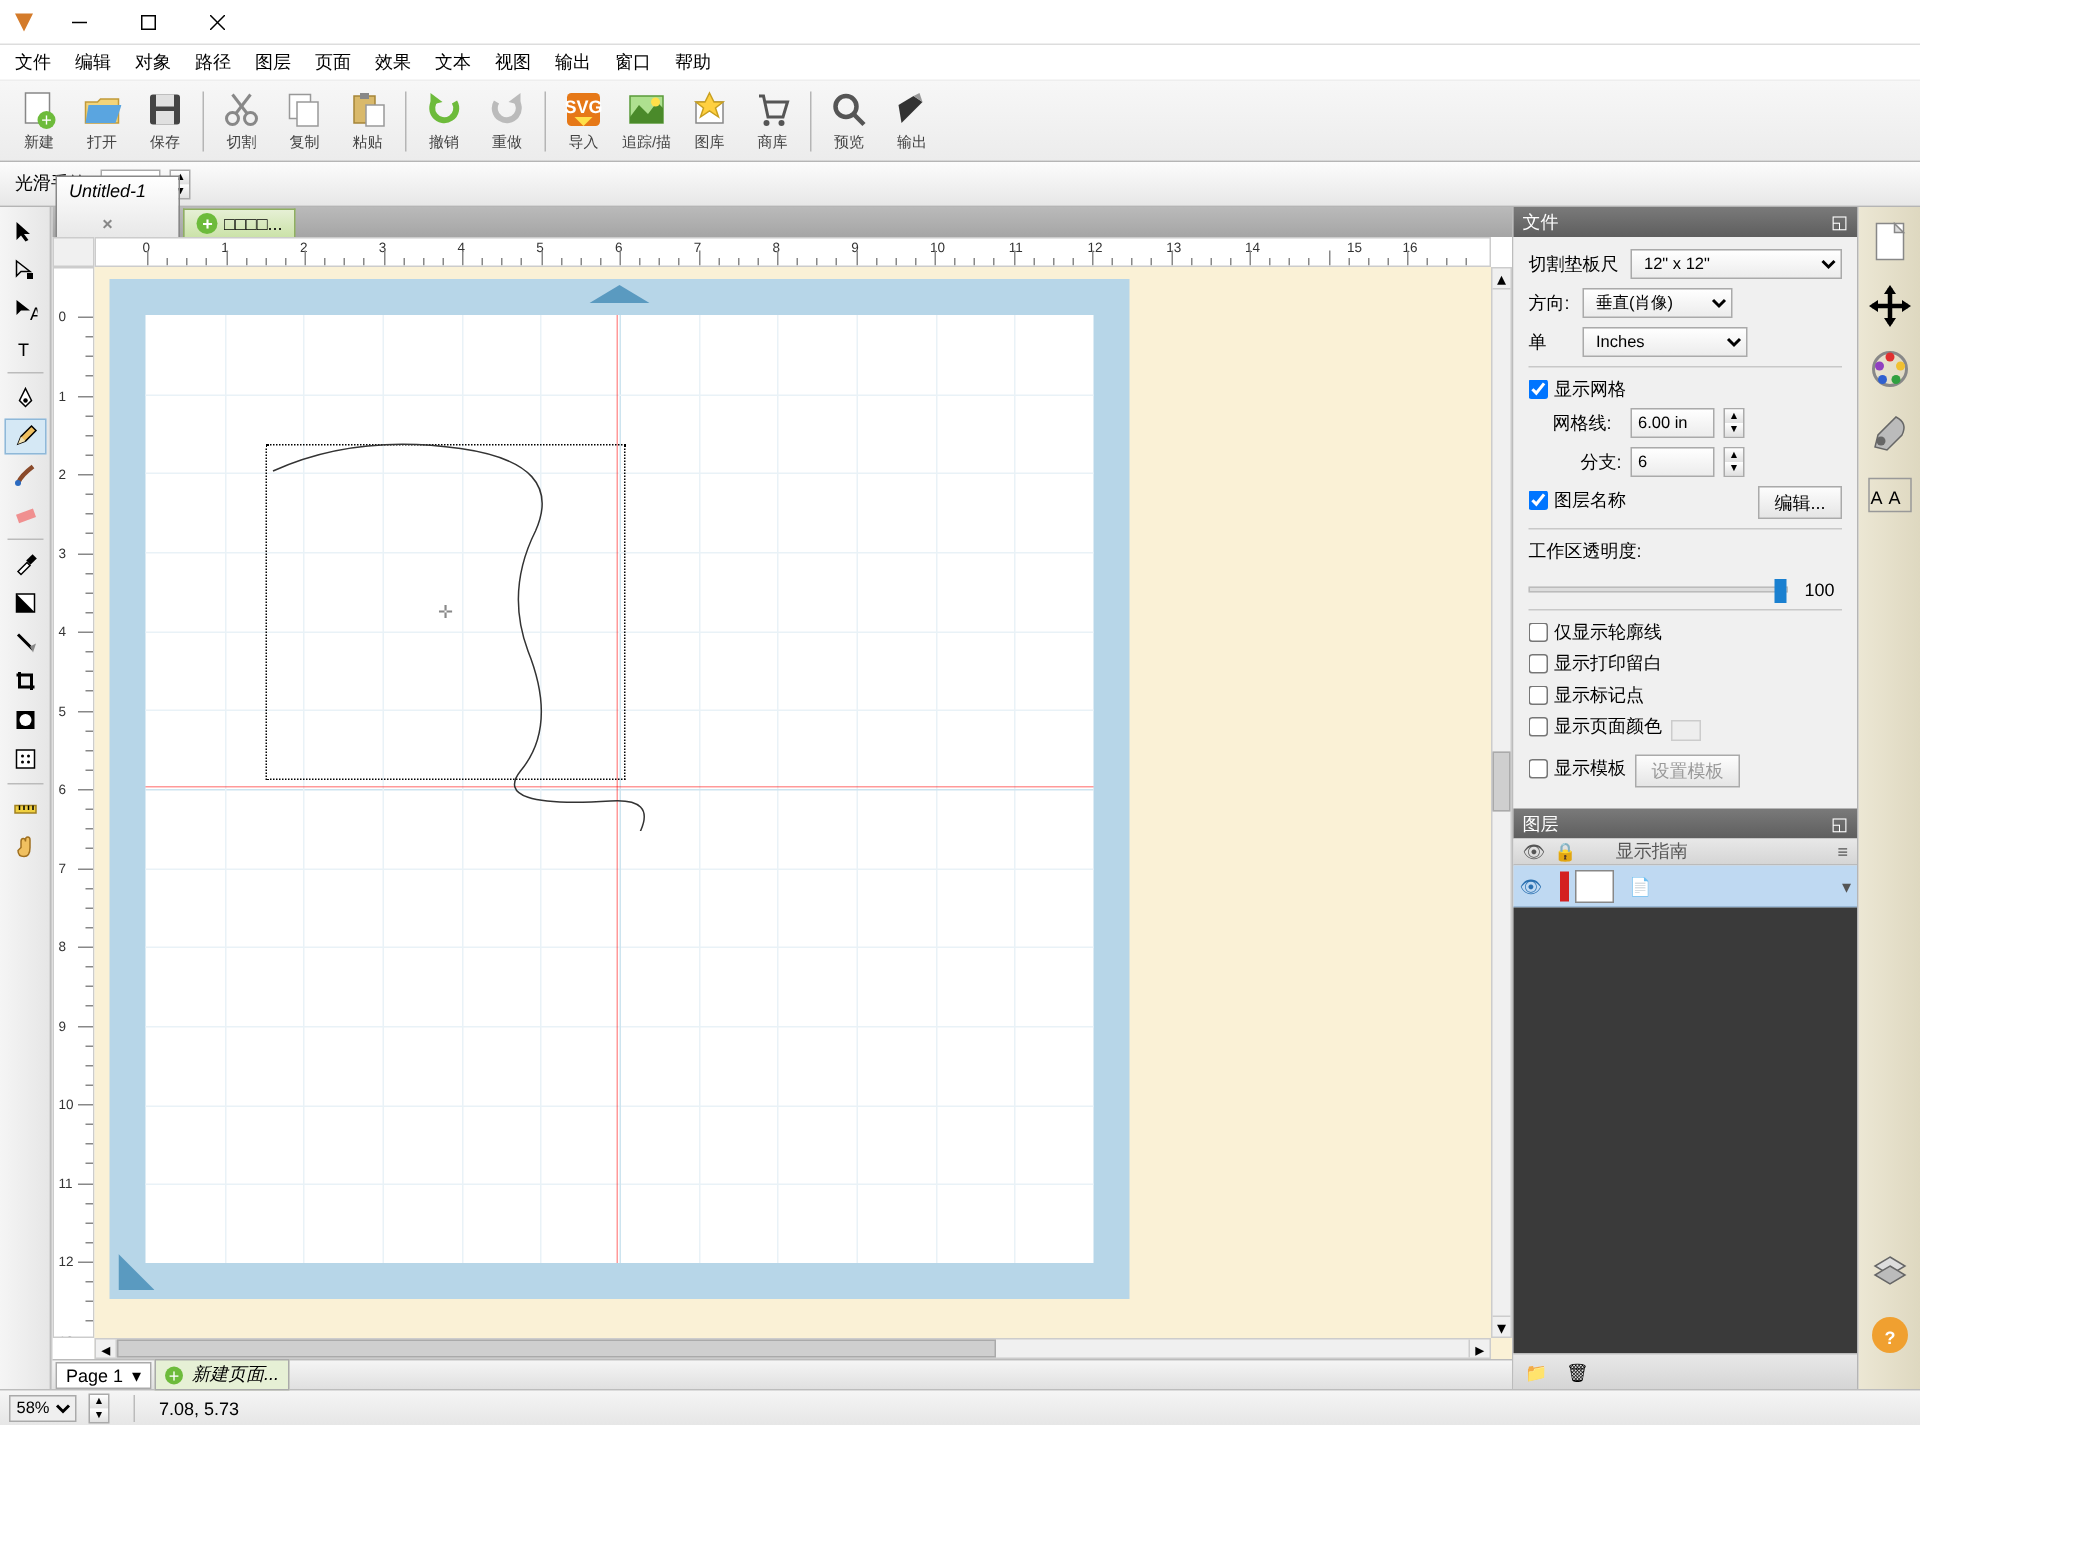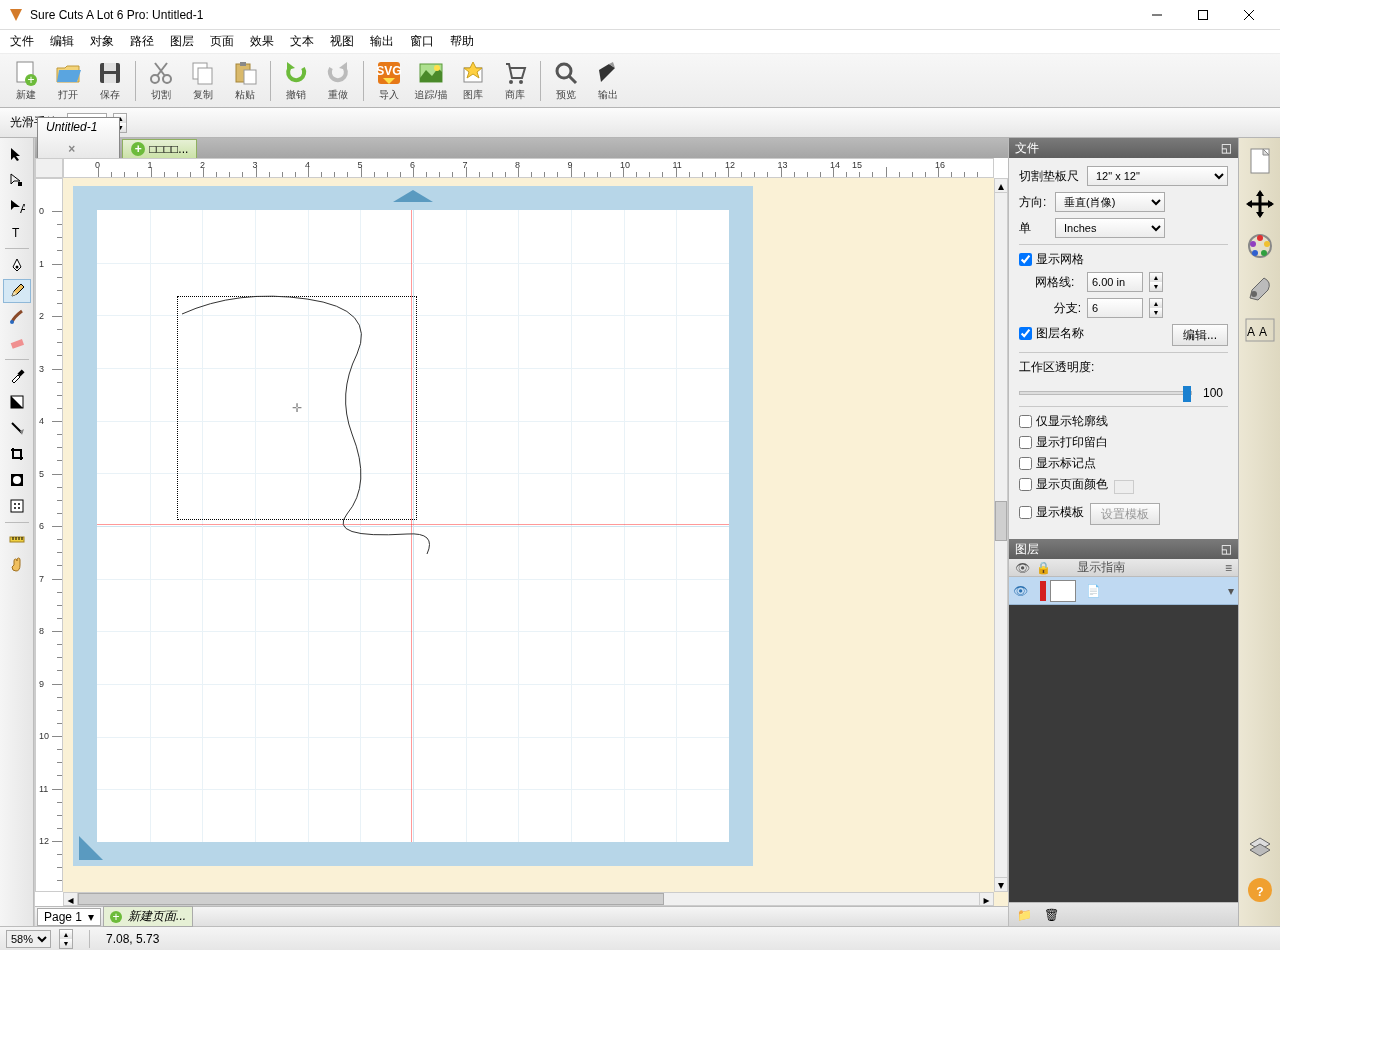--- a/index.html
+++ b/index.html
@@ -70,21 +70,20 @@
 .pgtab { background:#fff; border:1px solid #aaa; padding:1px 6px; font-size:11px; display:flex; align-items:center; gap:6px; margin-left:2px;}
 .red-guide { position:absolute; background:rgba(255,0,0,0.4);}
 </style>
 </head>
 <body>
 
 <div class="title-bar">
   <svg class="app-icon" viewBox="0 0 16 16">
       <path fill="#d47b2a" d="M2 2 L8 14 L14 2 Z"></path>
     </svg>
-  <span class="title">Sure Cuts A Lot 6 Pro: Untitled-1</span>
   <div class="win-btns">
     <div>
         <svg width="10" height="10">
           <line x1="0" y1="5" x2="10" y2="5" stroke="#000"></line>
         </svg>
       </div>
     <div>
         <svg width="10" height="10">
           <rect x="0.5" y="0.5" width="9" height="9" fill="none" stroke="#000"></rect>
         </svg>
@@ -449,21 +448,21 @@
         <div class="tick" style="left: 713.5px; top: 1px;">13</div>
         <div class="tickln" style="left: 716.5px; height: 10px;"></div>
         <div class="tickln" style="left: 729.625px; height: 5px;"></div>
         <div class="tickln" style="left: 742.75px; height: 5px;"></div>
         <div class="tickln" style="left: 755.875px; height: 5px;"></div>
         <div class="tick" style="left: 766px; top: 1px;">14</div>
         <div class="tickln" style="left: 769px; height: 10px;"></div>
         <div class="tickln" style="left: 782.125px; height: 5px;"></div>
         <div class="tickln" style="left: 795.25px; height: 5px;"></div>
         <div class="tickln" style="left: 808.375px; height: 5px;"></div>
-        <div class="tick" style="left: 788px; top: 1px;">15</div>
+        <div class="tick" style="left: 834px; top: 1px;">15</div>
         <div class="tickln" style="left: 821.5px; height: 10px;"></div>
         <div class="tickln" style="left: 834.625px; height: 5px;"></div>
         <div class="tickln" style="left: 847.75px; height: 5px;"></div>
         <div class="tickln" style="left: 860.875px; height: 5px;"></div>
         <div class="tick" style="left: 871px; top: 1px;">16</div>
         <div class="tickln" style="left: 874px; height: 10px;"></div>
         <div class="tickln" style="left: 887.125px; height: 5px;"></div>
         <div class="tickln" style="left: 900.25px; height: 5px;"></div>
         <div class="tickln" style="left: 913.375px; height: 5px;"></div>
       </div>
@@ -611,21 +610,21 @@
       <span>文件</span>
       <span>◱</span>
     </div>
     <div class="panel-body">
       <div class="row">
           <span style="width:62px;">切割垫板尺</span>
         <select style="flex:1;"><option>12" x 12"</option></select>
         </div>
       <div class="row">
           <span style="width:30px;">方向:</span>
-        <select style="width:110px;"><option>垂直(肖像)</option></select>
+        <select style="width:100px;"><option>垂直(肖像)</option></select>
         </div>
       <div class="row">
           <span style="width:30px;">单</span>
         <select style="width:110px;"><option>Inches</option></select>
         </div>
       <div class="hr"></div>
       <label>
           <input type="checkbox" checked="" style="">
           <span>显示网格</span>
         </label>

